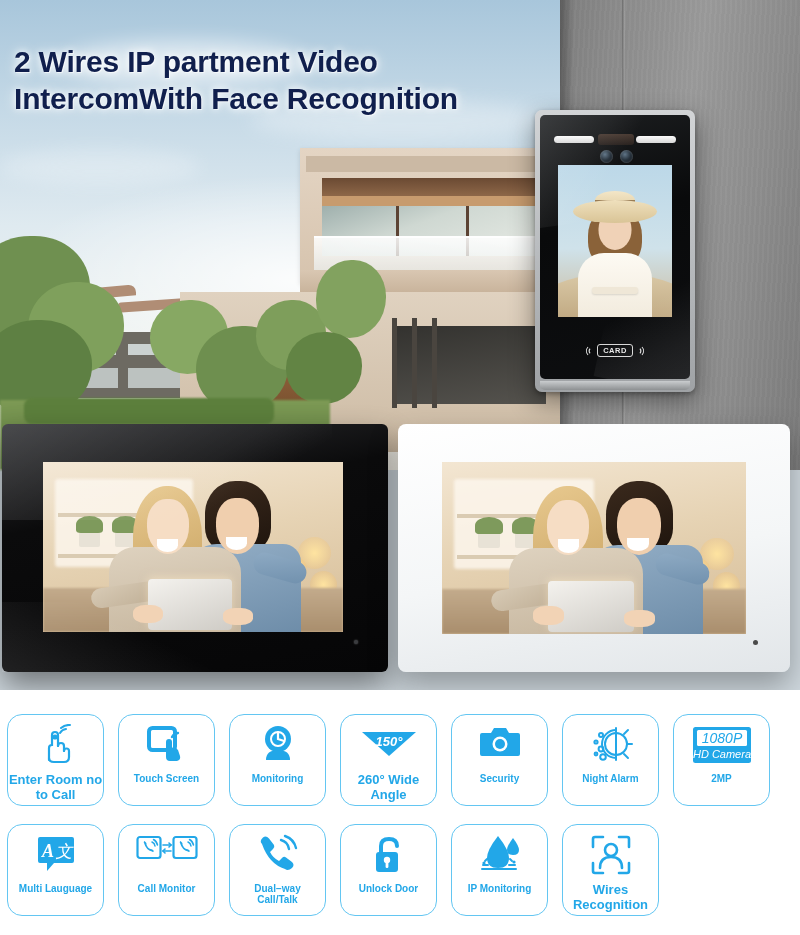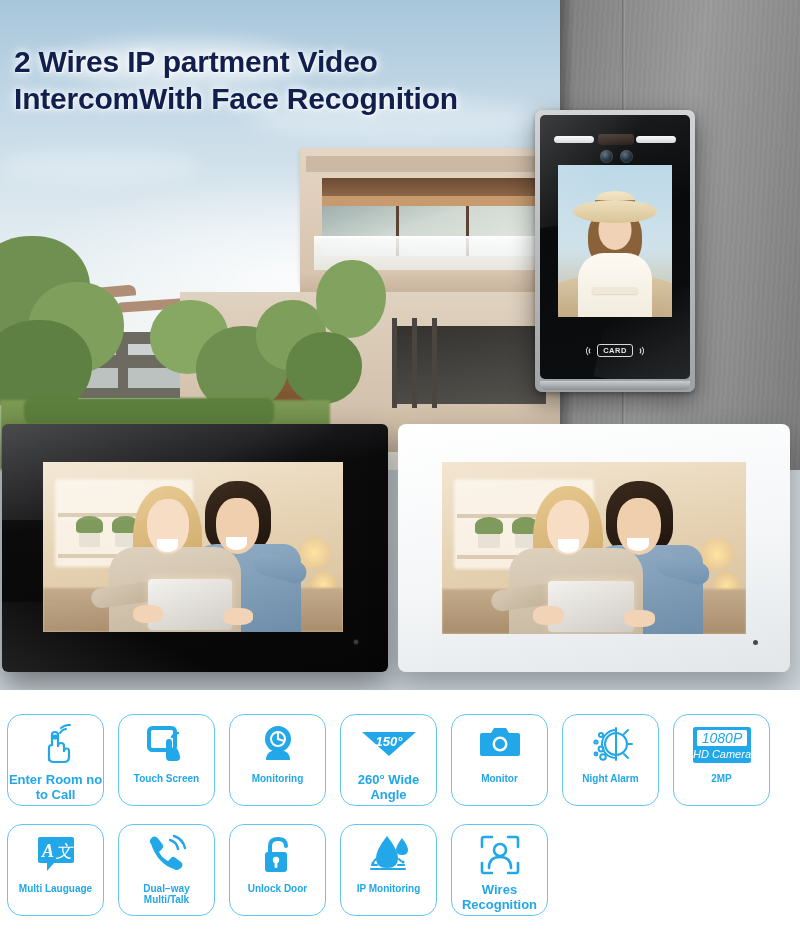--- a/index.html
+++ b/index.html
@@ -411,21 +411,21 @@
       </div>
 
       <div class="tile">
         <div class="ic">
           <svg width="44" height="36" viewBox="0 0 44 36">
             <path d="M4 9 H13 L16 4 H28 L31 9 H40 Q42 9 42 11 V30 Q42 32 40 32 H4 Q2 32 2 30 V11 Q2 9 4 9 Z" fill="#22a7e8"></path>
             <circle cx="22" cy="20" r="7.5" fill="#fff"></circle>
             <circle cx="22" cy="20" r="5" fill="#22a7e8"></circle>
           </svg>
         </div>
-        <div class="lbl">Monitor</div>
+        <div class="lbl">Security</div>
       </div>
 
       <div class="tile">
         <div class="ic">
           <svg width="44" height="40" viewBox="0 0 44 40">
             <g stroke="#22a7e8" stroke-width="2" fill="none" stroke-linecap="round">
               <path d="M27 6 A14 14 0 0 0 27 34"></path>
               <circle cx="27" cy="20" r="11"></circle>
               <path d="M27 4 L27 36"></path>
               <path d="M38 20 L43 20"></path>
@@ -463,34 +463,57 @@
         <div class="ic">
           <svg width="44" height="42" viewBox="0 0 44 42">
             <path d="M6 3 H38 Q40 3 40 5 V27 Q40 29 38 29 H20 L13 37 L13 29 H6 Q4 29 4 27 V5 Q4 3 6 3 Z" fill="#22a7e8"></path>
             <text x="14" y="23" text-anchor="middle" font-family="Liberation Serif, serif" font-size="18" font-weight="bold" fill="#fff">A</text>
             <text x="30" y="23" text-anchor="middle" font-family="DejaVu Sans, sans-serif" font-size="17" fill="#fff">文</text>
           </svg>
         </div>
         <div class="lbl">Multi Lauguage</div>
       </div>
 
+      <div class="tile">
+        <div class="ic">
+          <svg width="62" height="30" viewBox="0 0 62 30">
+            <rect x="1.5" y="3" width="23" height="21" rx="2.5" fill="none" stroke="#22a7e8" stroke-width="2.2"></rect>
+            <rect x="37.5" y="3" width="23" height="21" rx="2.5" fill="none" stroke="#22a7e8" stroke-width="2.2"></rect>
+            <path d="M8 9 Q7 8 8.6 7 L10.4 9 Q10 11 12 13.5 Q14 15.6 16 15.2 L18 17 Q17 18.6 16 17.6 Q10 16 8 9 Z" fill="#22a7e8"></path>
+            <path d="M44 9 Q43 8 44.6 7 L46.4 9 Q46 11 48 13.5 Q50 15.6 52 15.2 L54 17 Q53 18.6 52 17.6 Q46 16 44 9 Z" fill="#22a7e8"></path>
+            <g stroke="#22a7e8" stroke-width="1.5" fill="none" stroke-linecap="round">
+              <path d="M16 8 A5 5 0 0 1 19 12"></path>
+              <path d="M17.5 5.5 A8 8 0 0 1 21.5 11"></path>
+              <path d="M52 8 A5 5 0 0 1 55 12"></path>
+              <path d="M53.5 5.5 A8 8 0 0 1 57.5 11"></path>
+            </g>
+            <g stroke="#22a7e8" stroke-width="1.6" fill="none" stroke-linecap="round">
+              <path d="M27 11 H35"></path>
+                <path d="M33 9 L35 11 L33 13"></path>
+              <path d="M35 17 H27"></path>
+                <path d="M29 15 L27 17 L29 19"></path>
+            </g>
+          </svg>
+        </div>
+        <div class="lbl">Call Monitor</div>
+      </div>
 
       <div class="tile">
         <div class="ic">
           <svg width="44" height="38" viewBox="0 0 44 38">
             <path d="M6 10 Q3 7 7 3.5 Q10 1 13 4.5 L18 11 Q19 13 17 15 L14 18 Q17 24 23 27 L26 24 Q28 22 30 23.5 L36 28 Q39 31 36 34 Q32 37.5 29 35 Q13 30 6 10 Z" fill="#22a7e8"></path>
             <g stroke="#22a7e8" stroke-width="2.4" fill="none" stroke-linecap="round">
               <path d="M25 6 A11 11 0 0 1 33 15"></path>
               <path d="M29 2 A17 17 0 0 1 40 14"></path>
             </g>
           </svg>
         </div>
         <div class="lbl two">
           <span>Dual−way</span><br>
-          <span>Multi/Talk</span>
+          <span>Call/Talk</span>
         </div>
       </div>
 
       <div class="tile">
         <div class="ic">
           <svg width="38" height="42" viewBox="0 0 38 42">
             <path d="M11 19 V12 Q11 5 19 5 Q27 5 27 12" fill="none" stroke="#22a7e8" stroke-width="4" stroke-linecap="round"></path>
             <rect x="6" y="18" width="22" height="20" rx="3" fill="#22a7e8"></rect>
             <circle cx="17" cy="26" r="3.2" fill="#fff"></circle>
             <rect x="15.6" y="27" width="2.8" height="7" rx="1.2" fill="#fff"></rect>

